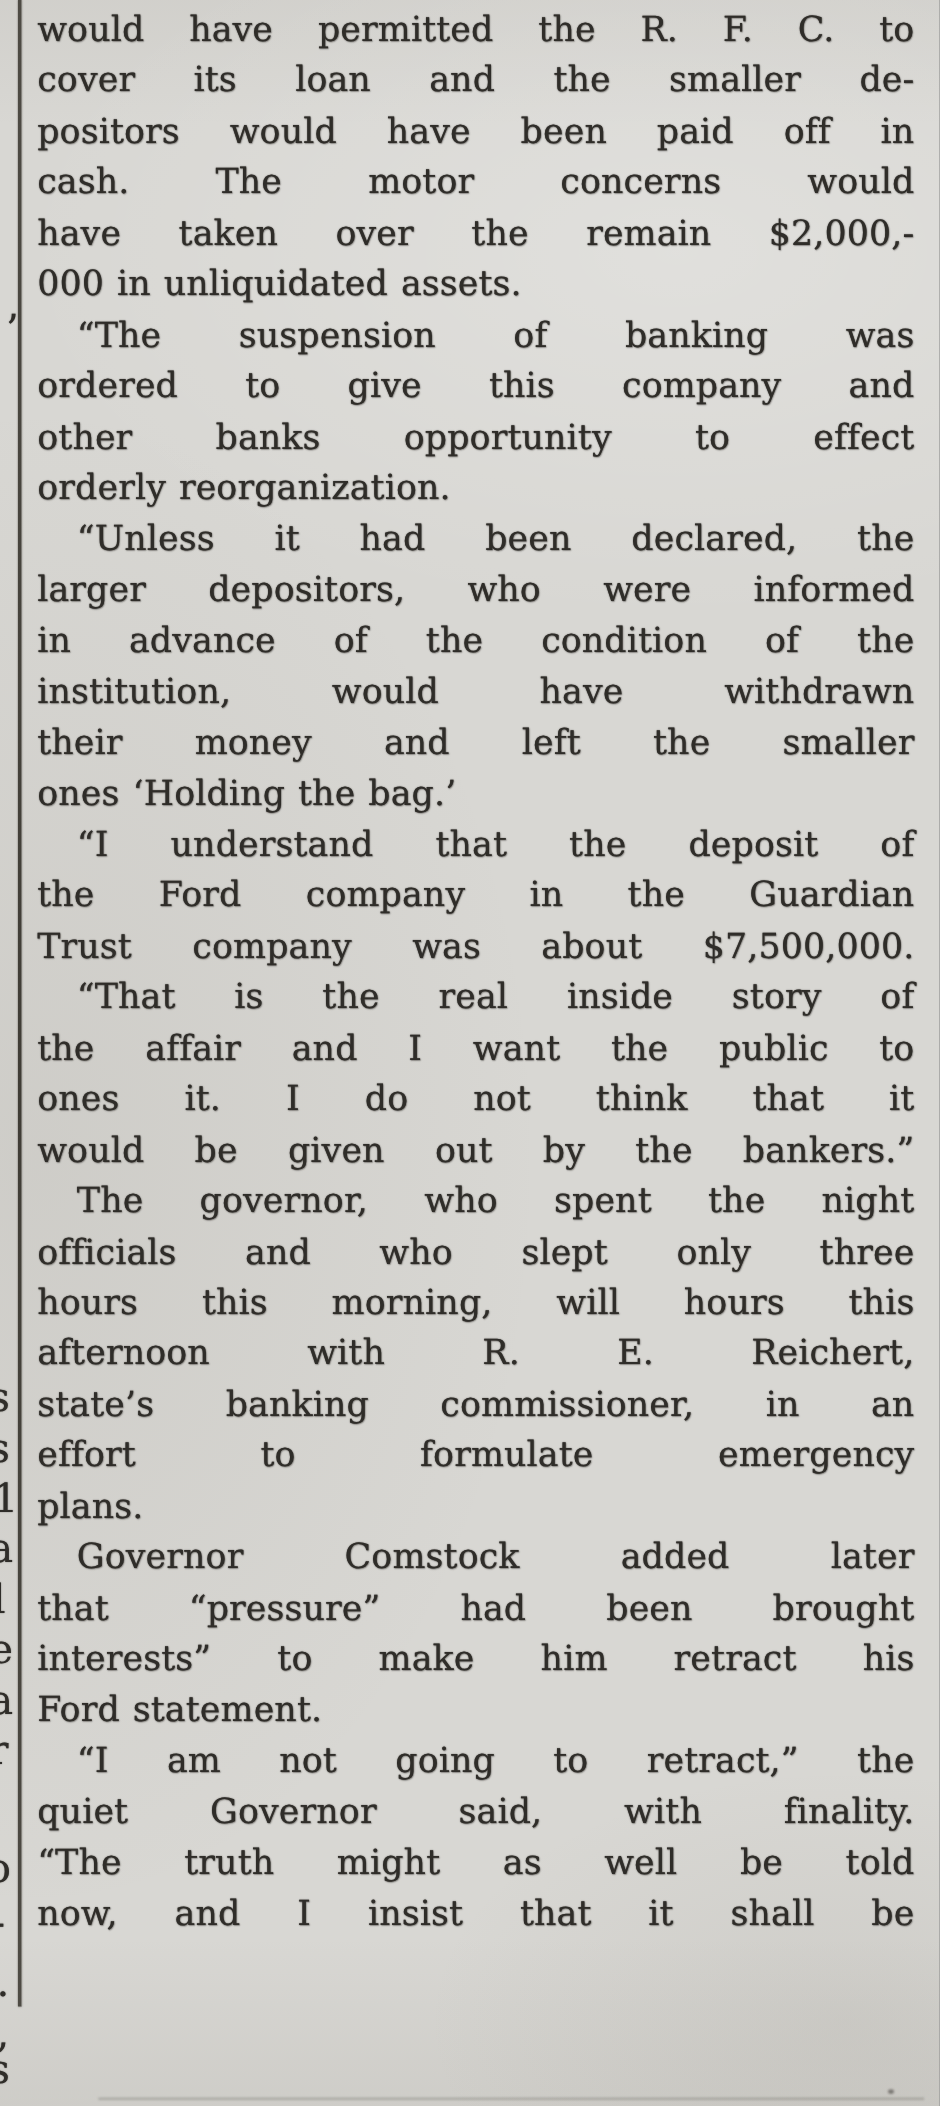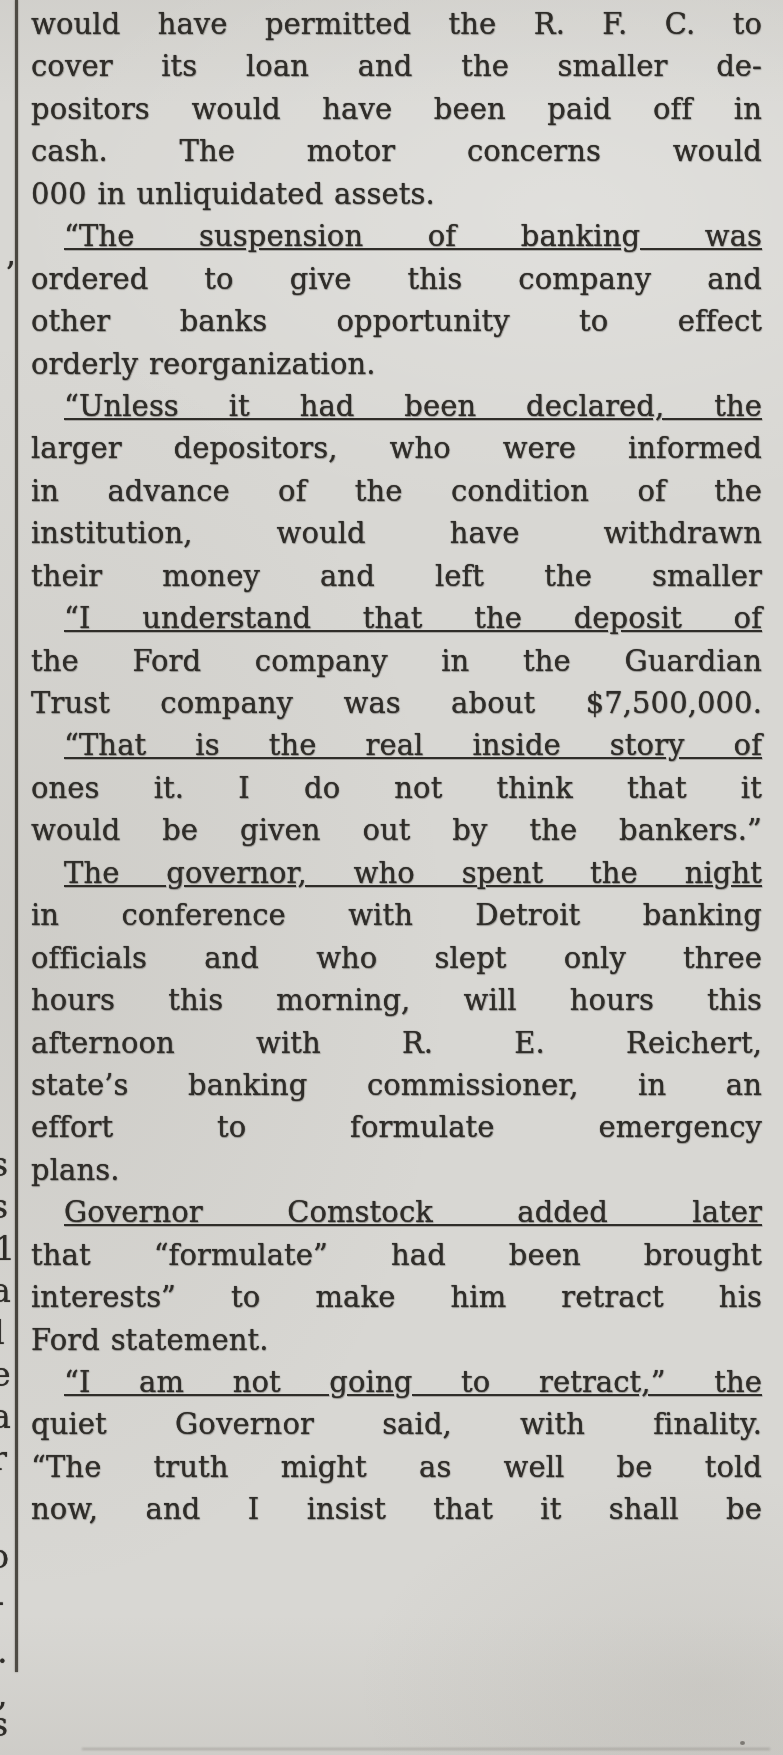--- a/index.html
+++ b/index.html
@@ -31,21 +31,21 @@
     line-height:42.45px;
     color:var(--ink,#2f2d29);
     text-align:justify;
     text-align-last:justify;
     text-justify:inter-word;
     letter-spacing:0.1px;
     word-spacing:1.5px;
     text-shadow:0 0 1px rgba(43,40,36,0.85), 0.6px 0.8px 1.1px rgba(43,40,36,0.35);
   }
   .line.nojust{text-align:left;text-align-last:left;}
-  .line.indent{padding-left:33px;text-decoration:underline;}
+  .line.indent{padding-left:33px;}
   .fragments{position:absolute;inset:0;pointer-events:none;}
   .frag{
     position:absolute;
     font-size:33.5px;line-height:1;
     color:var(--ink,#2f2d29);
     text-shadow:0 0 1px rgba(43,40,36,0.8);
   }
   .bottom-smudge{
     position:absolute;left:82px;top:1748px;width:688px;height:2px;
     background:rgba(90,86,78,0.30);
@@ -75,46 +75,48 @@
       <span class="frag" style="top: 1585px; left: -7px;">-</span>
       <span class="frag" style="top: 1635px; left: -3px;">.</span>
       <span class="frag" style="top: 1678px; left: -3px;">,</span>
       <span class="frag" style="top: 1708px; left: -9px;">s</span>
     </div>
   <div class="column">
       <div class="line">would have permitted the R. F. C. to</div>
       <div class="line">cover its loan and the smaller de-</div>
       <div class="line">positors would have been paid off in</div>
       <div class="line">cash. The motor concerns would</div>
+      <div class="line">have taken over the remain $2,000,-</div>
       <div class="line nojust">000 in unliquidated assets.</div>
       <div class="line indent">“The suspension of banking was</div>
       <div class="line">ordered to give this company and</div>
       <div class="line">other banks opportunity to effect</div>
       <div class="line nojust">orderly reorganization.</div>
       <div class="line indent">“Unless it had been declared, the</div>
       <div class="line">larger depositors, who were informed</div>
       <div class="line">in advance of the condition of the</div>
       <div class="line">institution, would have withdrawn</div>
       <div class="line">their money and left the smaller</div>
+      <div class="line nojust">ones ‘Holding the bag.’</div>
       <div class="line indent">“I understand that the deposit of</div>
       <div class="line">the Ford company in the Guardian</div>
       <div class="line">Trust company was about $7,500,000.</div>
       <div class="line indent">“That is the real inside story of</div>
+      <div class="line">the affair and I want the public to</div>
       <div class="line">ones it. I do not think that it</div>
       <div class="line">would be given out by the bankers.”</div>
       <div class="line indent">The governor, who spent the night</div>
-      <div class="line">in conference with Detroit banking</div>
       <div class="line">officials and who slept only three</div>
       <div class="line">hours this morning, will hours this</div>
       <div class="line">afternoon with R. E. Reichert,</div>
       <div class="line">state’s banking commissioner, in an</div>
       <div class="line">effort to formulate emergency</div>
       <div class="line nojust">plans.</div>
       <div class="line indent">Governor Comstock added later</div>
-      <div class="line">that “formulate” had been brought</div>
+      <div class="line">that “pressure” had been brought</div>
       <div class="line">interests” to make him retract his</div>
       <div class="line nojust">Ford statement.</div>
       <div class="line indent">“I am not going to retract,” the</div>
       <div class="line">quiet Governor said, with finality.</div>
       <div class="line">“The truth might as well be told</div>
       <div class="line">now, and I insist that it shall be</div>
     </div>
   <div class="bottom-smudge"></div>
   <div class="speck"></div>
 </div>

